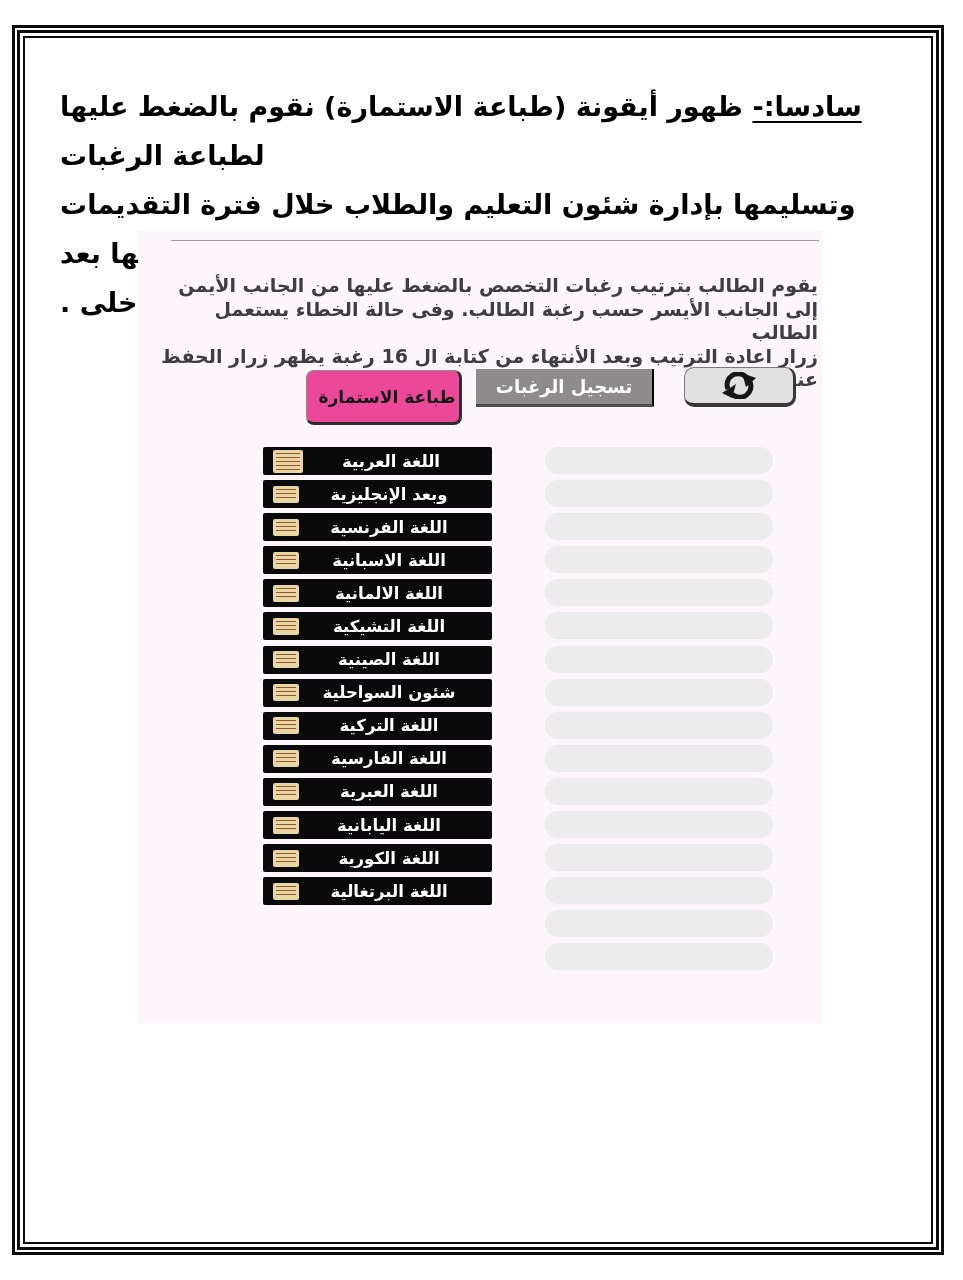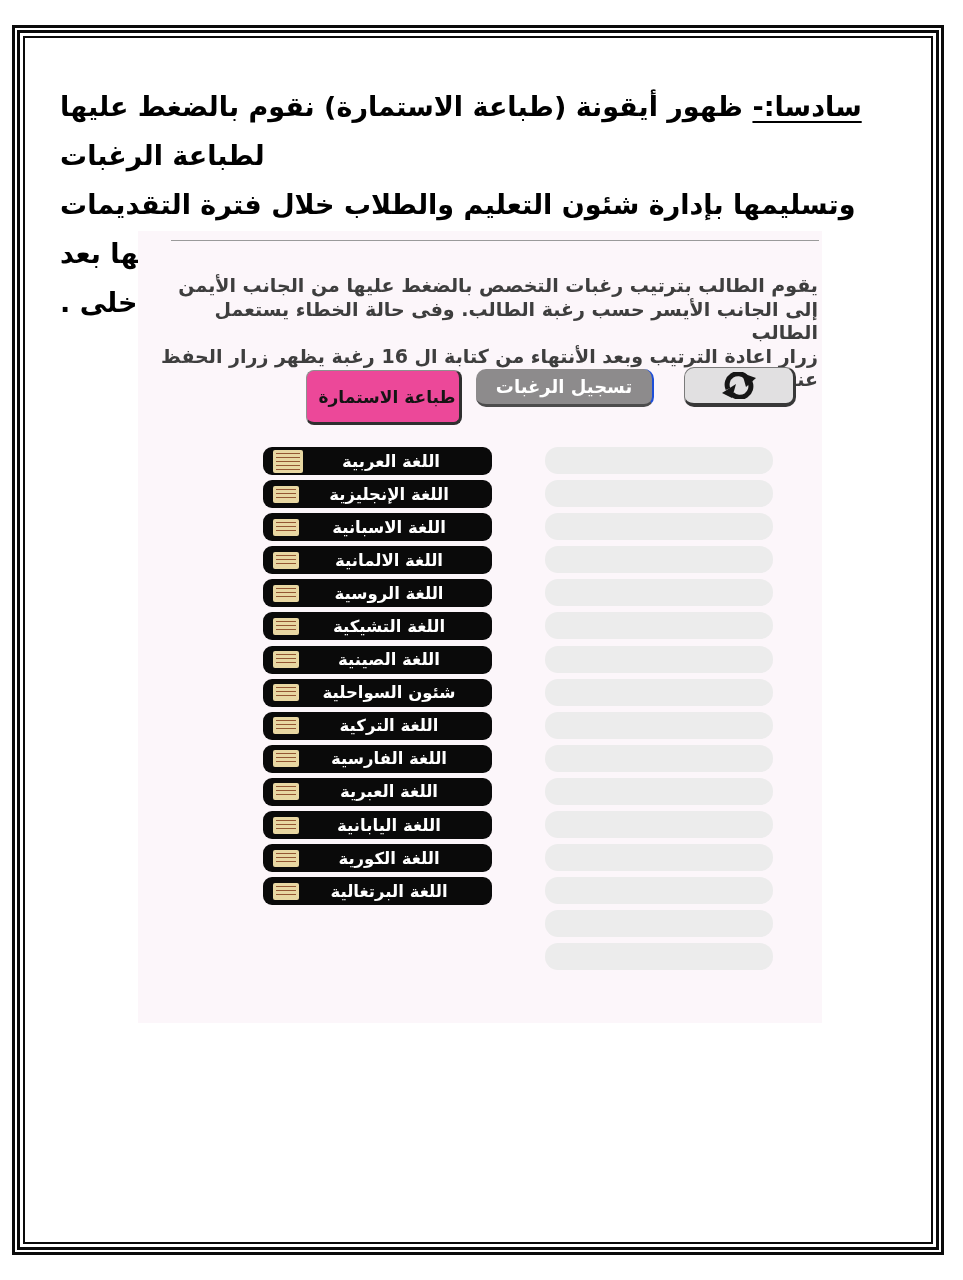--- a/index.html
+++ b/index.html
@@ -25,30 +25,30 @@
   .instructions{position:absolute;top:23px;right:4px;left:18px;direction:rtl;text-align:right;
     font-weight:bold;font-size:19px;line-height:23.5px;color:#3e3e3e;margin-top:20px;}
 
   
   .btn{position:absolute;box-sizing:border-box;display:flex;align-items:center;
     justify-content:center;direction:rtl;font-weight:bold;cursor:default;}
   .btn-print{left:168px;top:139px;width:156px;height:55px;background:#ec4899;
     border:1px solid #8f8f8f;border-right:3px solid #2f2f2f;border-bottom:3px solid #2f2f2f;
     border-radius:8px;font-size:17px;color:#141414;padding-left:8px;}
   .btn-register{left:338px;top:138px;width:178px;height:38px;background:#8d8b8c;
-    border-right:2px solid #1d4ed8;border-bottom:3px solid #4c4c4c;
-    border-radius:10px;font-size:18px;color:#ffffff;}
+    border-right:2px solid #000000;border-bottom:3px solid #4c4c4c;
+    border-radius:0;font-size:18px;color:#ffffff;}
   .btn-refresh{left:546px;top:136px;width:112px;height:40px;background:#e1e0e1;
     border:1px solid #7a7a7a;border-right:3px solid #383838;border-bottom:4px solid #383838;
     border-radius:10px;}
 
   
   .lang-col{position:absolute;left:125px;top:216px;width:229px;
     display:flex;flex-direction:column;gap:5.1px;}
-  .lang-btn{height:28px;box-sizing:border-box;background:#0a0a0a;border-radius:9px;
+  .lang-btn{height:28px;box-sizing:border-box;background:#0a0a0a;border-radius:2px;
     display:flex;flex-direction:row-reverse;align-items:center;
     padding:0 13px 0 10px;direction:rtl;}
   .lang-label{flex:1;text-align:center;color:#ffffff;font-size:16.5px;font-weight:bold;
     white-space:nowrap;}
   .dept-badge-icon{flex:0 0 auto;width:26px;height:17px;border-radius:2px;box-sizing:border-box;
     padding:3px;
     background:repeating-linear-gradient(to bottom,rgba(133,63,31,.85) 0 1.3px,rgba(0,0,0,0) 1.3px 4px) content-box,#e8d7a2;}
   .lang-btn:nth-child(1) .dept-badge-icon{width:30px;height:23px;}
 
   
@@ -104,33 +104,33 @@
     </span>
   </div>
 
   <div class="lang-col" id="langCol">
       <div class="lang-btn">
         <span class="dept-badge-icon"></span>
         <span class="lang-label">اللغة العربية</span>
       </div>
       <div class="lang-btn">
         <span class="dept-badge-icon"></span>
-        <span class="lang-label">اللغة الإنجليزية</span>
+        <span class="lang-label">وبعد الإنجليزية</span>
+      </div>
+      <div class="lang-btn">
+        <span class="dept-badge-icon"></span>
+        <span class="lang-label">اللغة الفرنسية</span>
       </div>
       <div class="lang-btn">
         <span class="dept-badge-icon"></span>
         <span class="lang-label">اللغة الاسبانية</span>
       </div>
       <div class="lang-btn">
         <span class="dept-badge-icon"></span>
         <span class="lang-label">اللغة الالمانية</span>
-      </div>
-      <div class="lang-btn">
-        <span class="dept-badge-icon"></span>
-        <span class="lang-label">اللغة الروسية</span>
       </div>
       <div class="lang-btn">
         <span class="dept-badge-icon"></span>
         <span class="lang-label">اللغة التشيكية</span>
       </div>
       <div class="lang-btn">
         <span class="dept-badge-icon"></span>
         <span class="lang-label">اللغة الصينية</span>
       </div>
       <div class="lang-btn">

